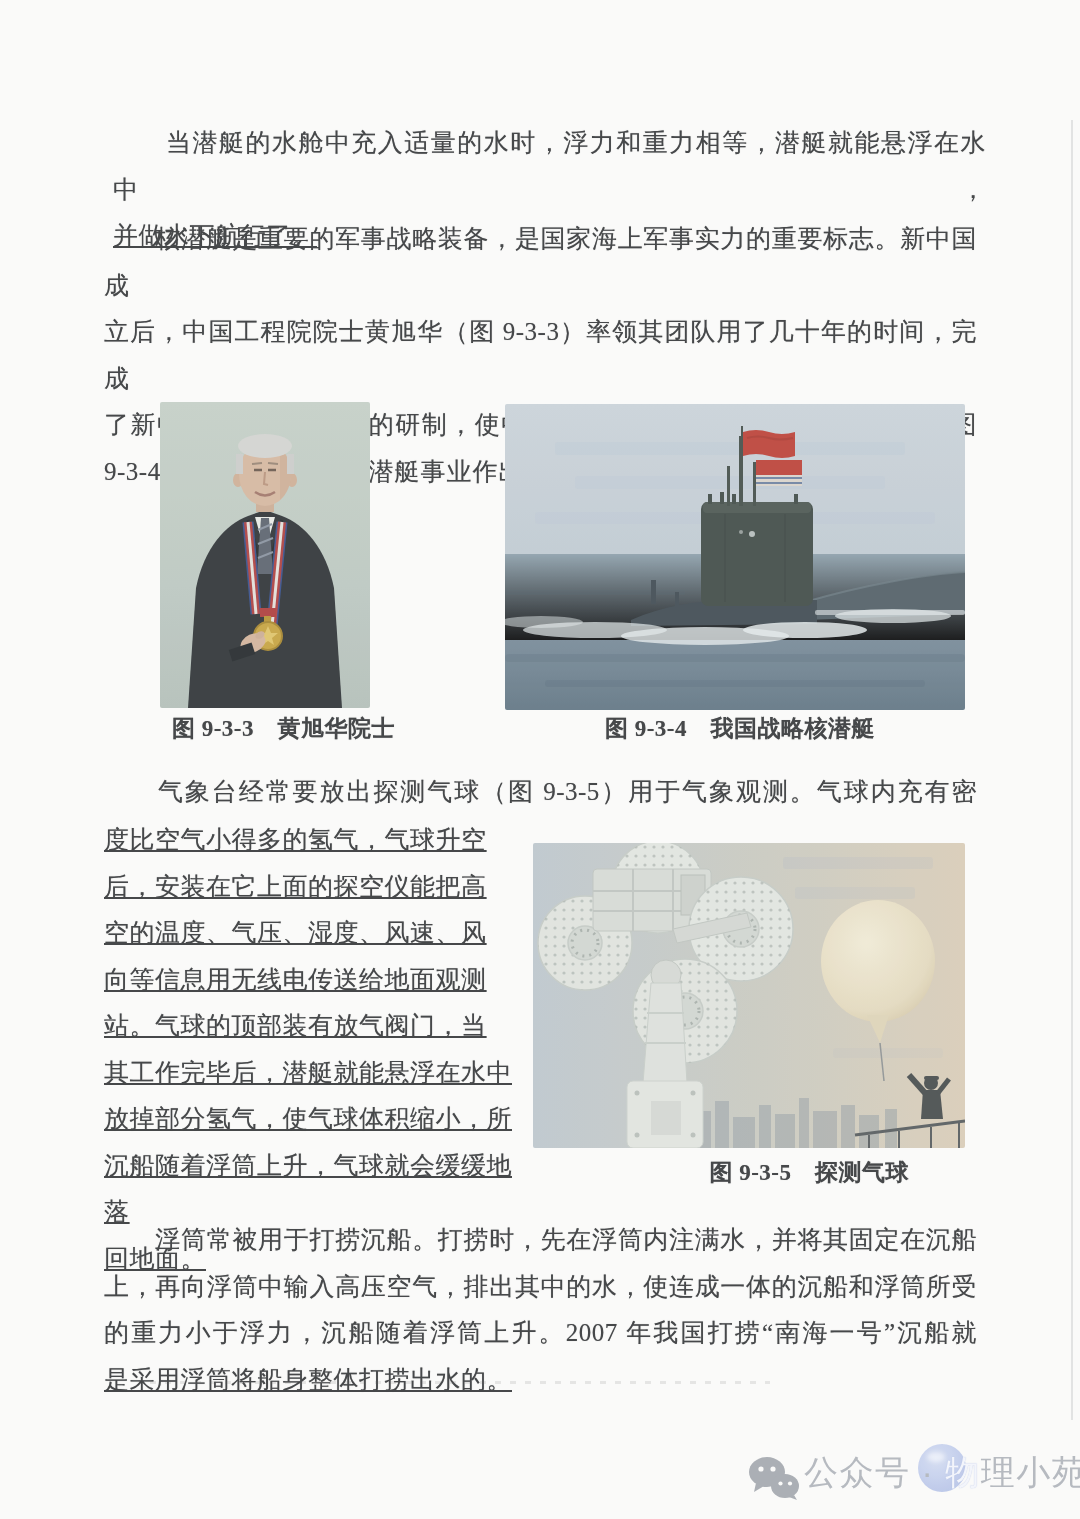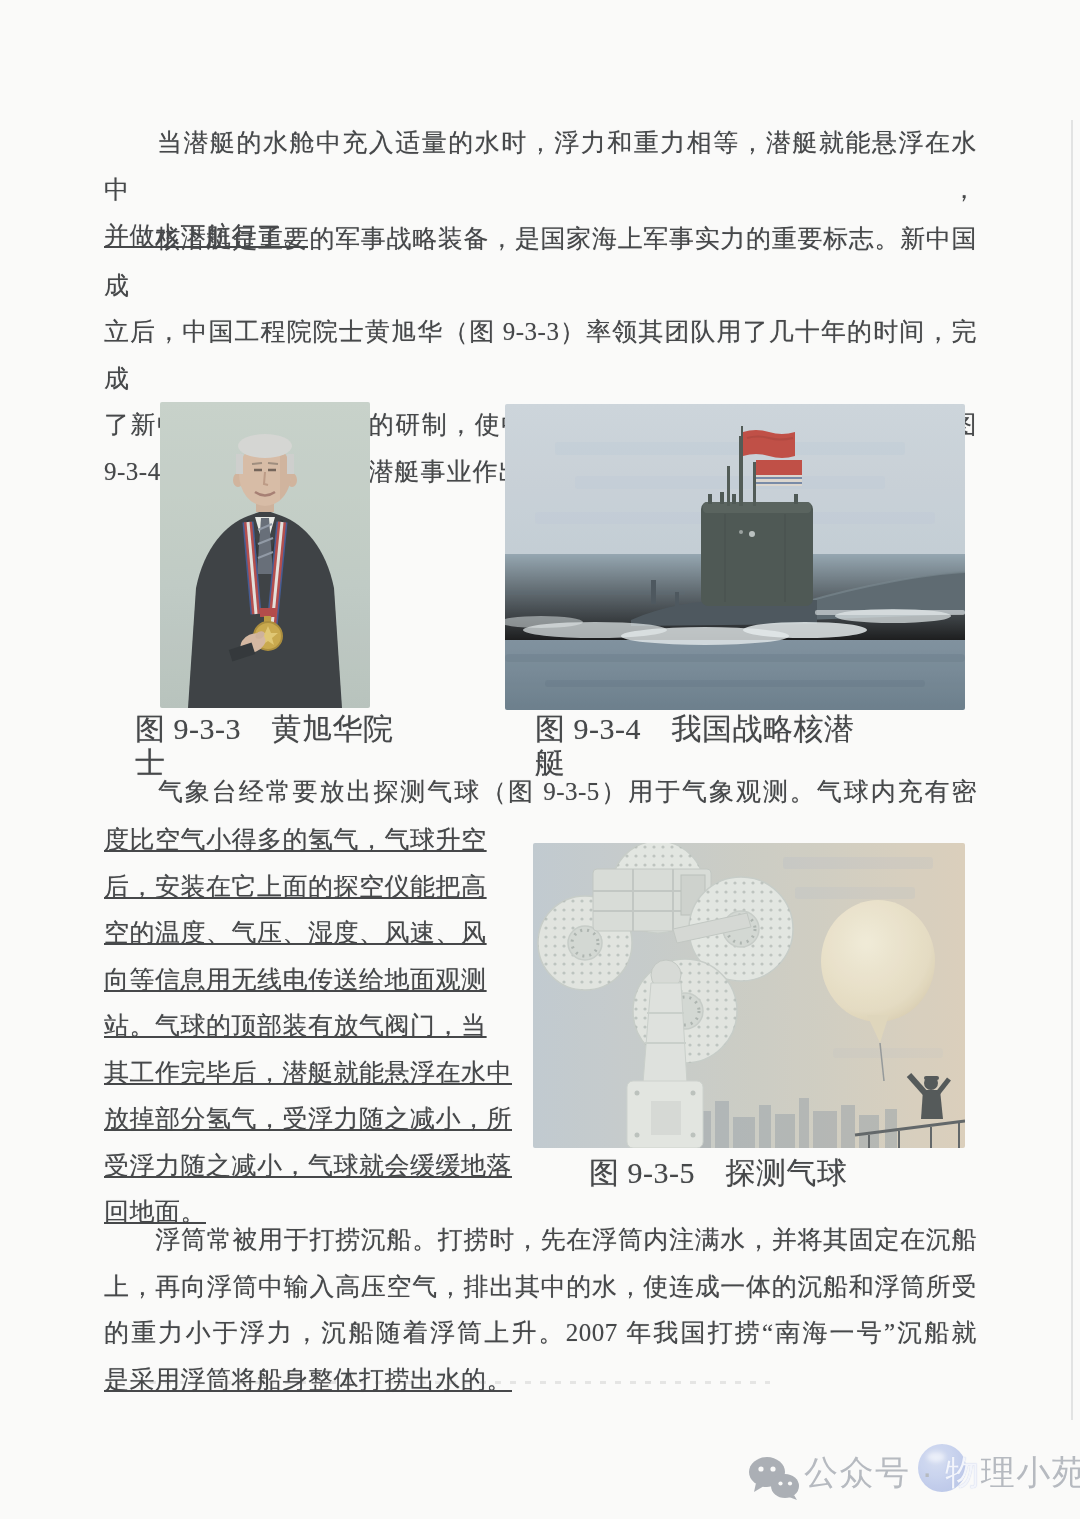--- a/index.html
+++ b/index.html
@@ -6,22 +6,22 @@
   .page {
     position:relative; width:1080px; height:1519px; margin:0 auto;
     background:#fafaf9; overflow:hidden;
     font-family:"Liberation Serif","DejaVu Serif",serif;
     color:#46484a;
   }
   .para { position:absolute; font-size:25px; line-height:46.5px; letter-spacing:0.5px;
           text-shadow:0 0 0.7px rgba(80,82,84,0.55); }
   .para .jl { text-align:justify; text-align-last:justify; }
   .para .el { text-align:left; text-align-last:left;text-decoration:underline; }
-  .cap { position:absolute; font-size:30px; line-height:34px; text-align:left;
-         letter-spacing:0.5px; text-shadow:0 0 0.7px rgba(80,82,84,0.5); }
+  .cap { position:absolute; font-size:23px; line-height:34px; text-align:right;
+         letter-spacing:0.5px; text-shadow:0 0 0.7px rgba(80,82,84,0.5);font-weight:bold; }
   .ph  { position:absolute; overflow:hidden; border-radius:2px; }
   .ph svg { display:block; filter:blur(0.45px); }
   .scan-vline { position:absolute; left:1071px; top:120px; width:2px; height:1300px;
                 background:#e2e3e3; }
   .ghost-line { position:absolute; left:150px; top:1381px; width:620px; height:3px;
                 background:repeating-linear-gradient(90deg, rgba(100,100,100,0.14) 0 6px, transparent 6px 15px); }
   .footer { position:absolute; left:740px; top:1444px; width:330px; height:62px;text-align:right; }
   .wm-circle { position:absolute; left:178px; top:0px; width:48px; height:48px; border-radius:50%;
                background:radial-gradient(circle at 38% 32%, #d3dcf2 0%, #bdc9ea 60%, #aebde4 100%);
                opacity:0.9; }
@@ -31,21 +31,21 @@
                  font-family:"Liberation Sans","DejaVu Sans",sans-serif;
                  font-size:34px; letter-spacing:1.5px; color:#b6bac0; }
   .footer-text .hl { color:#f3f5fb; text-shadow:0 0 1px rgba(170,185,225,0.8); }
   .wechat { position:absolute; left:8px; top:12px; }
 </style>
 </head>
 <body>
 
 <div class="page">
 
-  <div class="para" style="left:104px; top:120px; width:873px;">
+  <div class="para" style="left:113px; top:120px; width:873px;">
     <div class="jl">　　当潜艇的水舱中充入适量的水时，浮力和重力相等，潜艇就能悬浮在水中，</div>
     <div class="el">并做水下航行了。</div>
   </div>
 
   <div class="para" style="left:104px; top:216px; width:873px;">
     <div class="jl">　　核潜艇是重要的军事战略装备，是国家海上军事实力的重要标志。新中国成</div>
     <div class="jl">立后，中国工程院院士黄旭华（图 9-3-3）率领其团队用了几十年的时间，完成</div>
     <div class="jl">了新中国第一代核潜艇的研制，使中国成为少数拥有核潜艇的国家之一（图</div>
     <div class="jl">9-3-4）。他为我国的核潜艇事业作出了突出贡献,2019 年获得“共和国勋章”。</div>
   </div>
@@ -182,22 +182,22 @@
     <div class="jl">　　气象台经常要放出探测气球（图 9-3-5）用于气象观测。气球内充有密</div>
   </div>
 
   <div class="para" style="left:104px; top:817px; width:414px;">
     <div class="el">度比空气小得多的氢气，气球升空</div>
     <div class="el">后，安装在它上面的探空仪能把高</div>
     <div class="el">空的温度、气压、湿度、风速、风</div>
     <div class="el">向等信息用无线电传送给地面观测</div>
     <div class="el">站。气球的顶部装有放气阀门，当</div>
     <div class="el">其工作完毕后，潜艇就能悬浮在水中</div>
-    <div class="el">放掉部分氢气，受浮力随之减小，所</div>
-    <div class="el">受浮力随之减小，气球就会缓缓地落</div>
+    <div class="el">放掉部分氢气，使气球体积缩小，所</div>
+    <div class="el">沉船随着浮筒上升，气球就会缓缓地落</div>
     <div class="el">回地面。</div>
   </div>
 
   <div class="ph" style="left:533px; top:843px; width:432px; height:305px;">
     <svg width="432" height="305" viewBox="0 0 432 305">
       <defs>
         <linearGradient id="sky3" x1="0" y1="0" x2="1" y2="0">
           <stop offset="0" stop-color="#bfc9d2"></stop>
             <stop offset="0.55" stop-color="#ccccc4"></stop>
             <stop offset="1" stop-color="#dccfbc"></stop>

